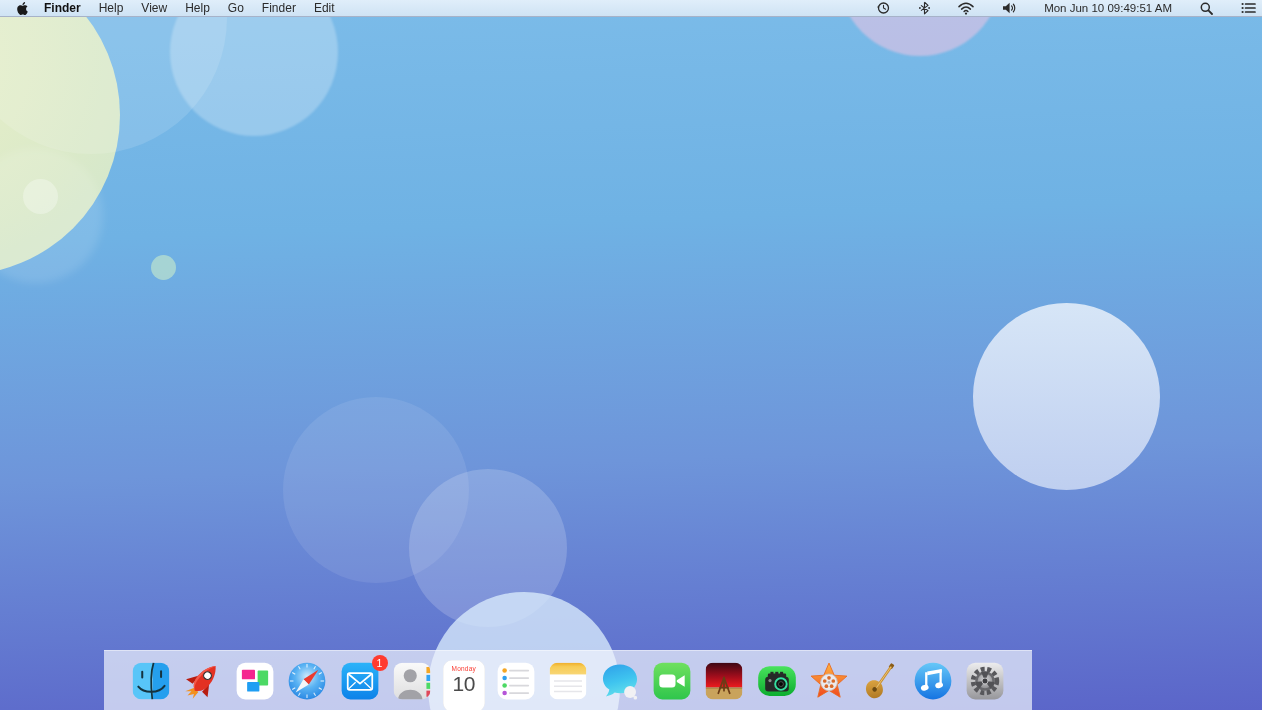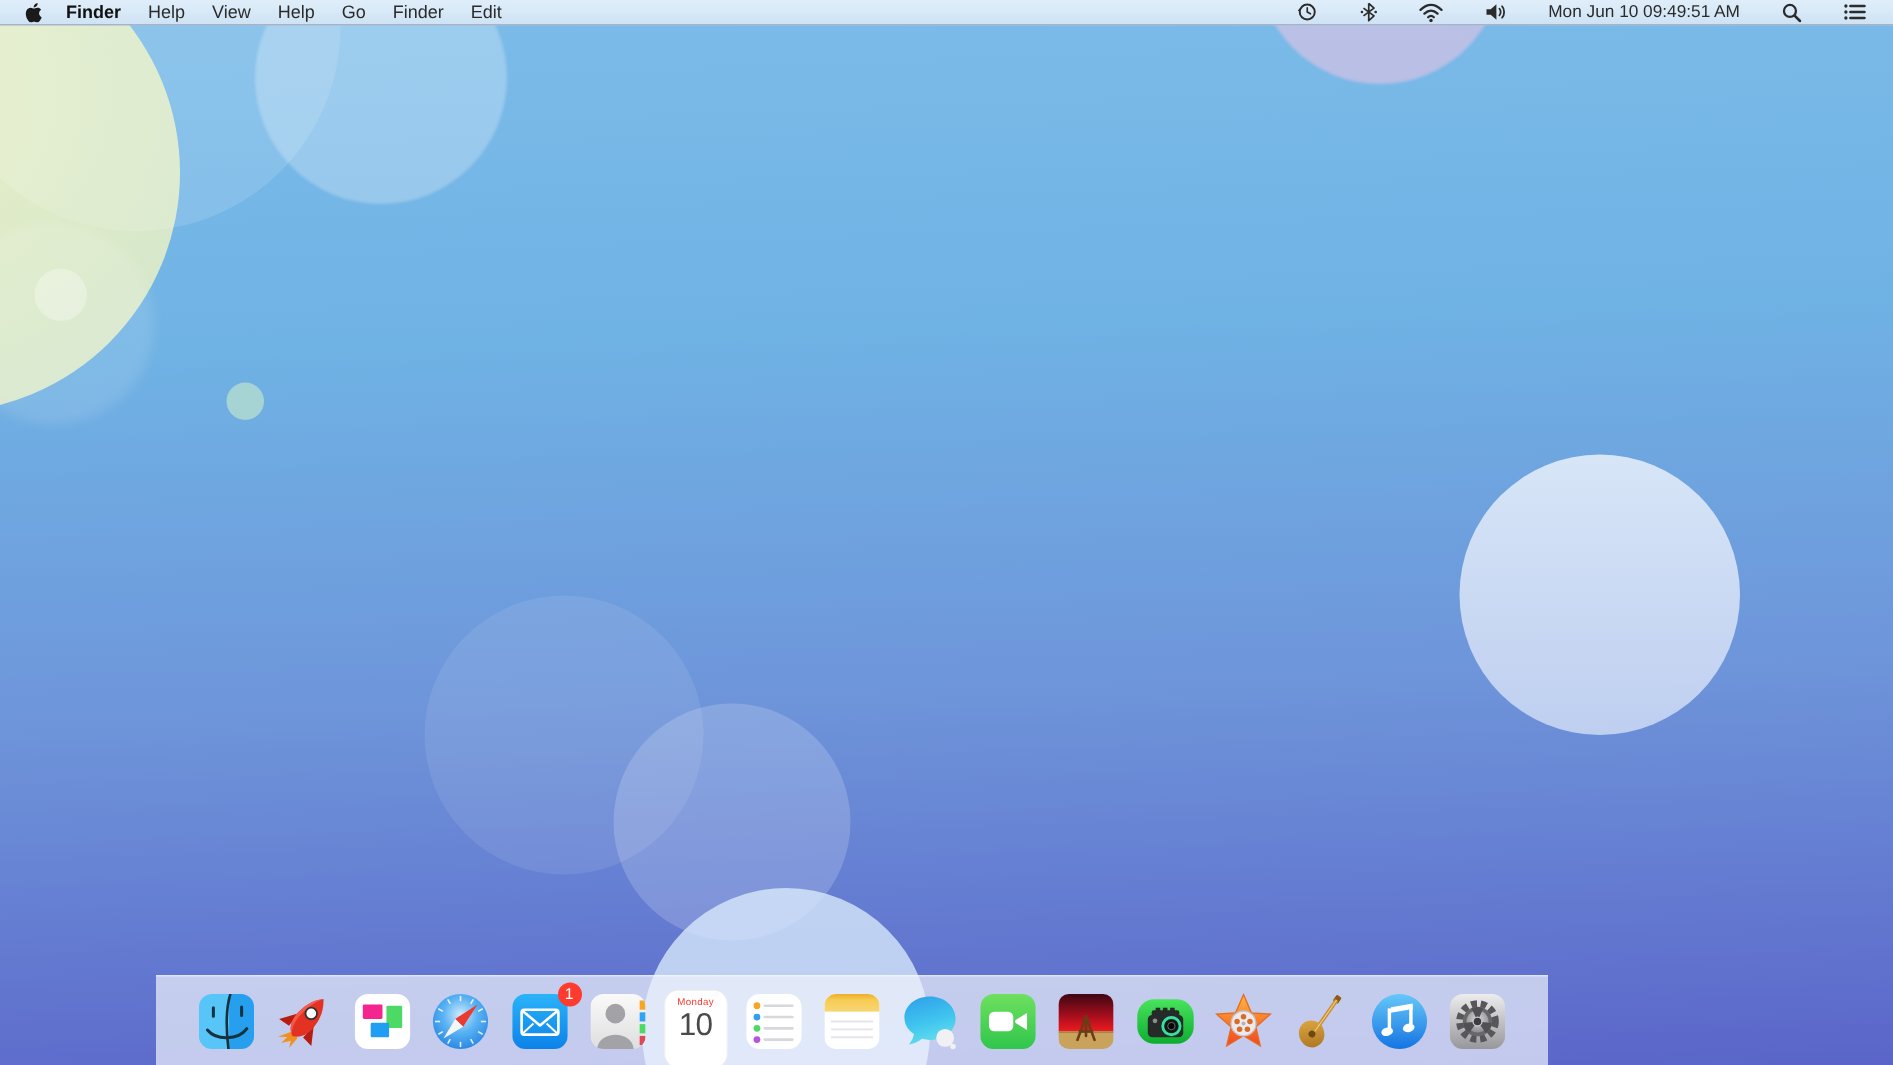--- a/index.html
+++ b/index.html
@@ -11,21 +11,21 @@
   
   .menubar{
     position:absolute;top:0;left:0;right:0;height:16px;z-index:50;
     background:linear-gradient(#e0eefa,#cfe3f4);
     border-bottom:1px solid rgba(60,70,110,.35);
     display:flex;align-items:center;font-size:12px;color:#2b2b2b;
   }
   .mb-left{display:flex;align-items:center;padding-left:10px;text-align:right;}
   .mb-item{padding:0 9px;line-height:16px;cursor:default;}
   .mb-app{font-weight:bold;color:#111;}
-  .mb-right{margin-left:auto;display:flex;align-items:center;gap:28px;padding-right:18px;justify-content:space-between;}
+  .mb-right{margin-left:auto;display:flex;align-items:center;gap:28px;padding-right:6px;justify-content:space-between;}
   .mb-right svg{display:block;}
   .mb-clock{font-size:11.5px;white-space:nowrap;}
   .apple{display:flex;align-items:center;padding:0 6px;}
   
   .bubble{position:absolute;border-radius:50%;pointer-events:none;}
   .b1{left:-200px;top:-45px;width:320px;height:320px;
       background:radial-gradient(circle at 40% 35%, #f2f4c6 0%, #e3eec6 60%, #d8e9cd 100%);opacity:.92;}
   .b2{left:-45px;top:-118px;width:272px;height:272px;background:rgba(255,255,255,.13);}
   .b3{left:170px;top:-32px;width:168px;height:168px;background:rgba(255,255,255,.26);filter:blur(1px);}
   .b4{left:23px;top:179px;width:35px;height:35px;background:rgba(255,255,255,.30);}

